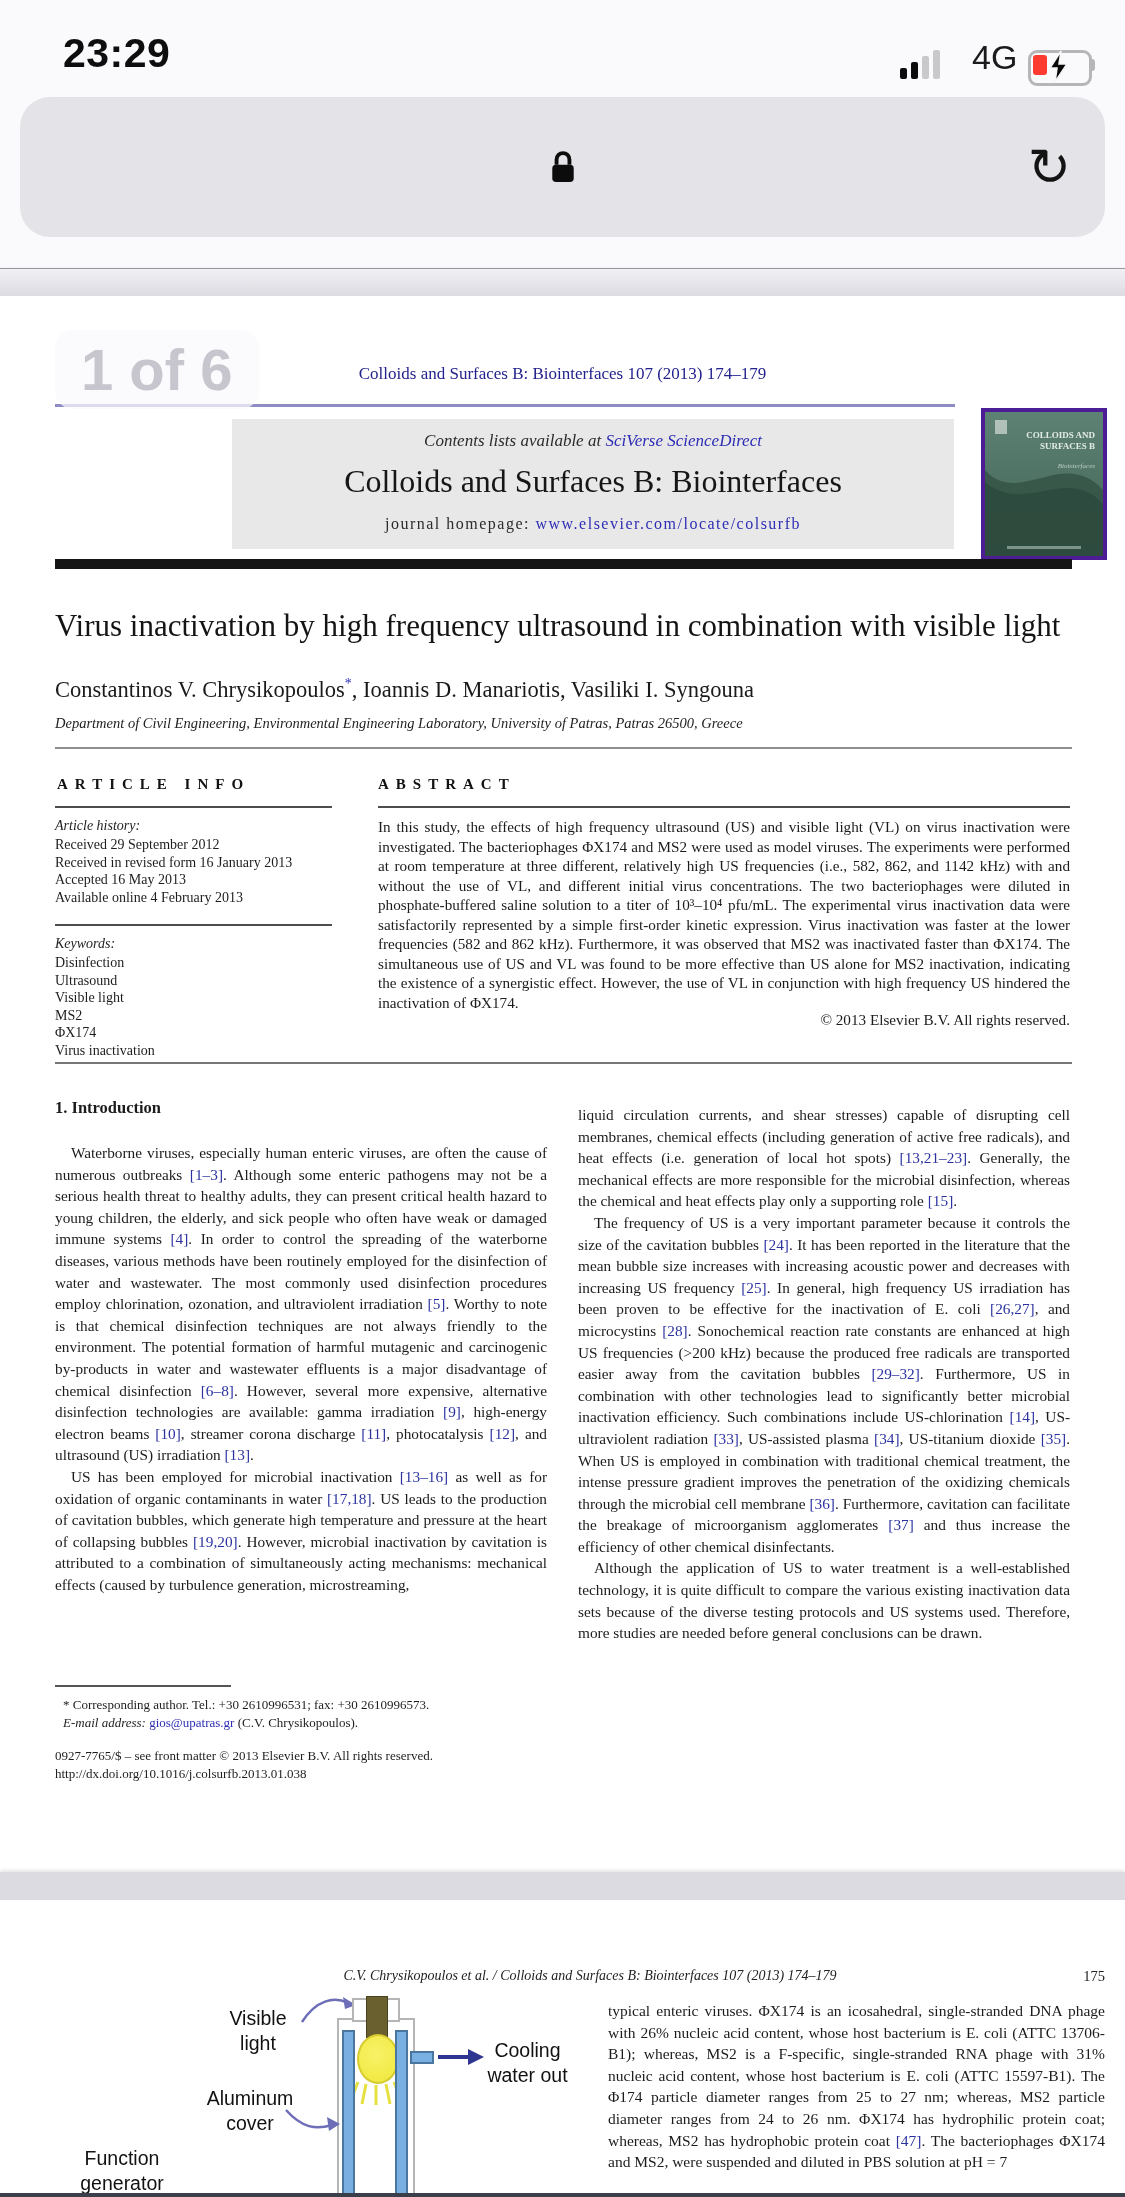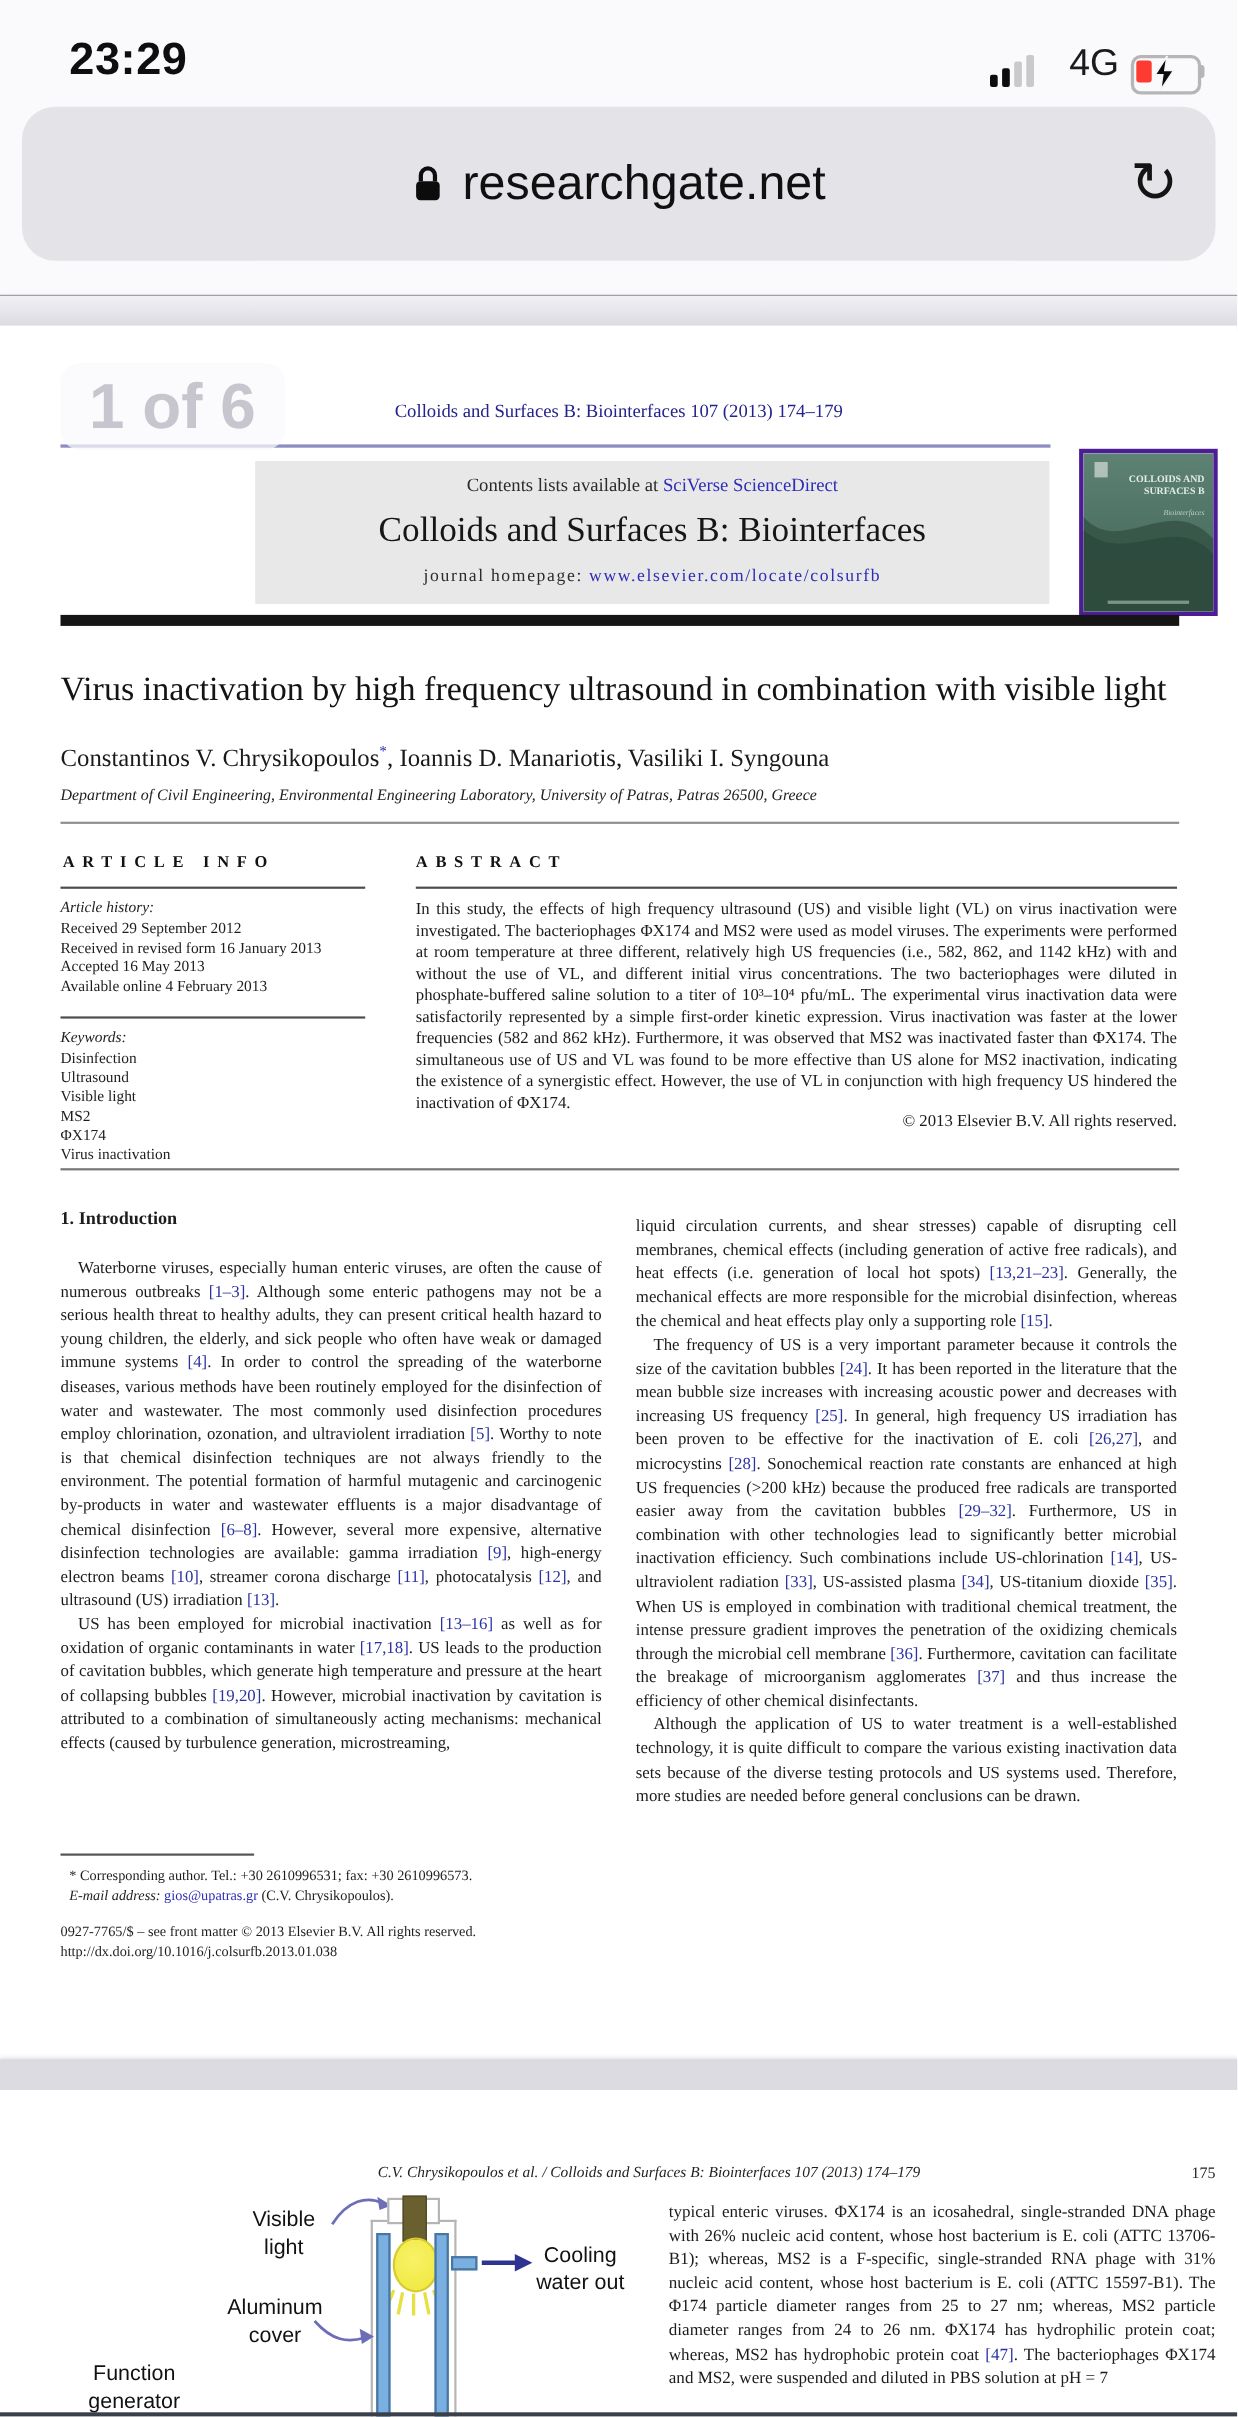--- a/index.html
+++ b/index.html
@@ -18,21 +18,21 @@
           font-family:"DejaVu Sans",sans-serif;cursor:pointer;}
   .pdf-toolbar{left:0;top:268px;width:1125px;height:28px;border-top:1px solid #97969d;
      background:linear-gradient(#f1f0f5,#dcdbe1);box-shadow:0 2px 4px rgba(60,60,70,.18);}
   
   .page1{left:0;top:296px;width:1125px;height:1576px;background:#ffffff;}
   .watermark{left:55px;top:34px;padding:6px 26px;background:rgba(250,250,252,.72);border-radius:18px;
      font-size:58px;font-weight:700;color:#c7c6ce;font-family:"Liberation Sans","DejaVu Sans",sans-serif;z-index:6;}
   .cite-line{left:55px;top:68px;width:1015px;text-align:center;font-size:17px;color:#23238d;}
   .purple-rule{left:55px;top:108px;width:900px;height:3px;background:#8d8dc3;}
   .banner-box{left:232px;top:123px;width:722px;height:130px;background:#e9e8e8;}
-  .banner-contents{position:absolute;left:0;top:12px;width:100%;text-align:center;font-size:17px;color:#2b2b2b;}
+  .banner-contents{position:absolute;left:0;top:12px;width:100%;text-align:center;font-size:17px;color:#2b2b2b;font-style:italic;}
   .banner-title{position:absolute;left:0;top:44px;width:100%;text-align:center;font-size:32px;color:#161616;}
   .banner-home{position:absolute;left:0;top:96px;width:100%;text-align:center;font-size:16px;color:#2b2b2b;letter-spacing:1.5px;}
   .blue-link{color:#2d2db5;}
   .elsevier-logo{left:55px;top:122px;width:122px;height:138px;}
   .elsevier-name{position:absolute;left:0;top:110px;width:122px;text-align:center;font-size:24px;
       color:#ef7f1a;letter-spacing:.5px;}
   .cover{left:981px;top:112px;width:118px;height:144px;border:4px solid #4c1d95;}
   .black-bar{left:55px;top:263px;width:1017px;height:10px;background:#151515;}
   .paper-title{left:55px;top:312px;width:1016px;font-size:31px;color:#141414;}
   .authors{left:55px;top:380px;width:1016px;font-size:22.5px;color:#1a1a1a;}
@@ -84,21 +84,20 @@
     </svg>
   </div>
   <div class="abs" style="left:1090px;top:59px;width:5px;height:12px;background:#b6b6b8;border-radius:0 3px 3px 0;"></div>
 
   <div class="abs addr-bar">
     <div class="addr-center">
       <svg width="30" height="38" viewBox="0 0 28 34">
         <path d="M8,15 v-5 a6,6 0 0 1 12,0 v5" stroke="#0c0c0c" stroke-width="3.6" fill="none"></path>
         <rect x="4" y="15" width="20" height="16" rx="3.5" fill="#0c0c0c"></rect>
       </svg>
-      <span class="addr-text">researchgate.net</span>
     </div>
     <span class="reload">↻</span>
   </div>
 
   <div class="abs pdf-toolbar"></div>
 
   <div class="abs page1">
 
     <div class="abs watermark">1 of 6</div>
 

